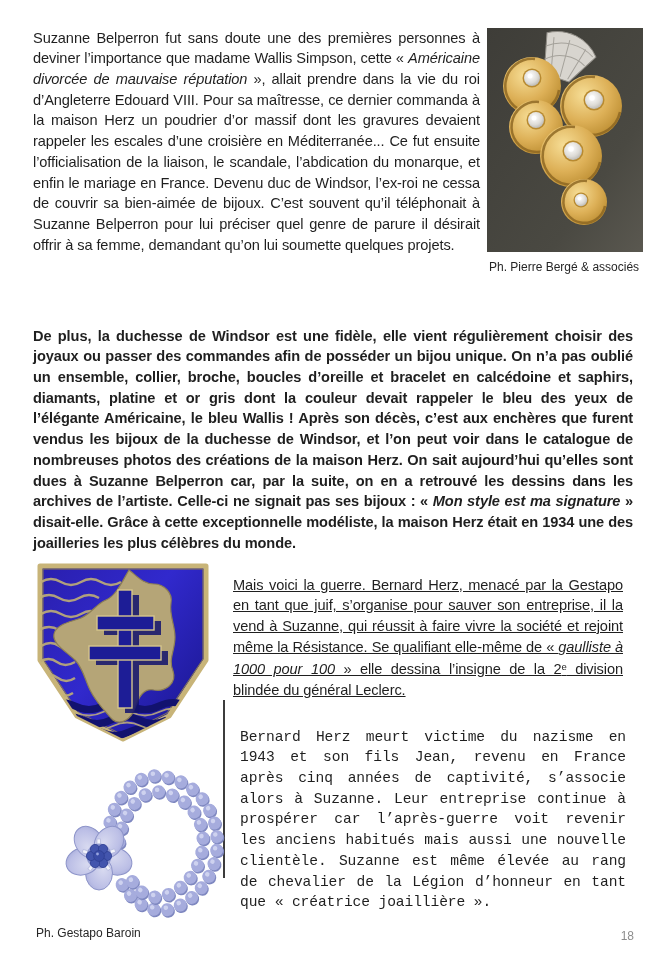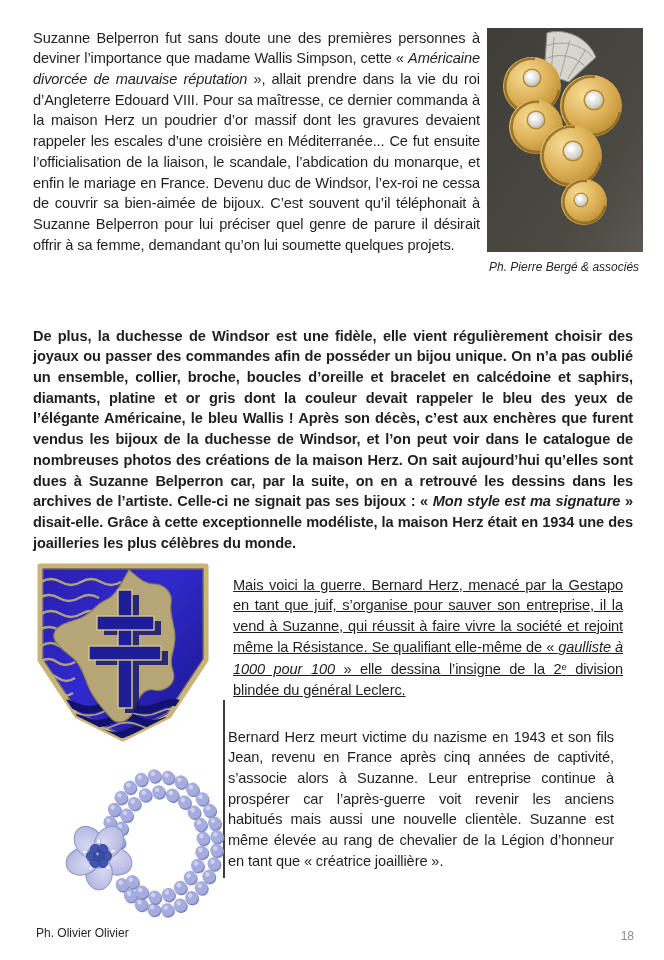--- a/index.html
+++ b/index.html
@@ -7,25 +7,25 @@
     position:relative;width:664px;height:960px;background:#ffffff;
     font-family:"Liberation Sans",sans-serif;color:#1f1f1f;overflow:hidden;padding-left:12px;
   }
   .para{
     position:absolute;font-size:14.6px;line-height:20.7px;
     text-align:justify;letter-spacing:-0.1px;
   }
   .p1{left:33px;top:13px;width:447px;}
   .p2{left:33px;top:311px;width:600px;font-weight:bold;}
   .p3{left:233px;top:560px;width:390px;text-decoration:underline;}
-  .p4{left:228px;top:712px;width:386px;}
+  .p4{left:240px;top:712px;width:386px;font-family:Liberation Mono, monospace;}
   .it{font-style:italic;}
   .sup{font-size:9.5px;vertical-align:4px;}
   .caption{position:absolute;font-size:12px;letter-spacing:0;color:#262626;}
-  .caption-brooch{left:489px;top:260px;font-style:italic;}
+  .caption-brooch{left:489px;top:260px;}
   .caption-necklace{left:36px;top:926px;}
   .page-number{position:absolute;left:600px;top:929px;width:34px;text-align:right;
     font-size:12px;color:#8d8d8d;}
   .fig{position:absolute;}
   .fig-brooch{left:487px;top:28px;width:156px;height:224px;}
   .fig-badge{left:33px;top:560px;width:180px;height:186px;}
   .fig-necklace{left:56px;top:752px;width:170px;height:174px;}
   .vrule{position:absolute;left:223px;top:700px;width:2px;height:178px;background:#3c3c3c;}
   svg{display:block;}
 </style>
@@ -204,17 +204,17 @@
           <circle cx="-4" cy="7" r="4.6"></circle>
           <circle cx="-8" cy="0" r="4.6"></circle>
           <circle cx="-4" cy="-7" r="4.6"></circle>
           <circle cx="4" cy="-7" r="4.6"></circle>
         </g>
         <circle r="5.4" fill="#3a4ca6" stroke="#2e3f92" stroke-width="0.8"></circle>
         <circle cx="-1.5" cy="-2" r="1.4" fill="#9aa6e0"></circle>
       </g>
     </svg>
   </div>
-  <div class="caption caption-necklace">Ph. Olivier Olivier</div>
+  <div class="caption caption-necklace">Ph. Gestapo Baroin</div>
 
   <div class="page-number">18</div>
 
 </div>
 
 </body></html>

